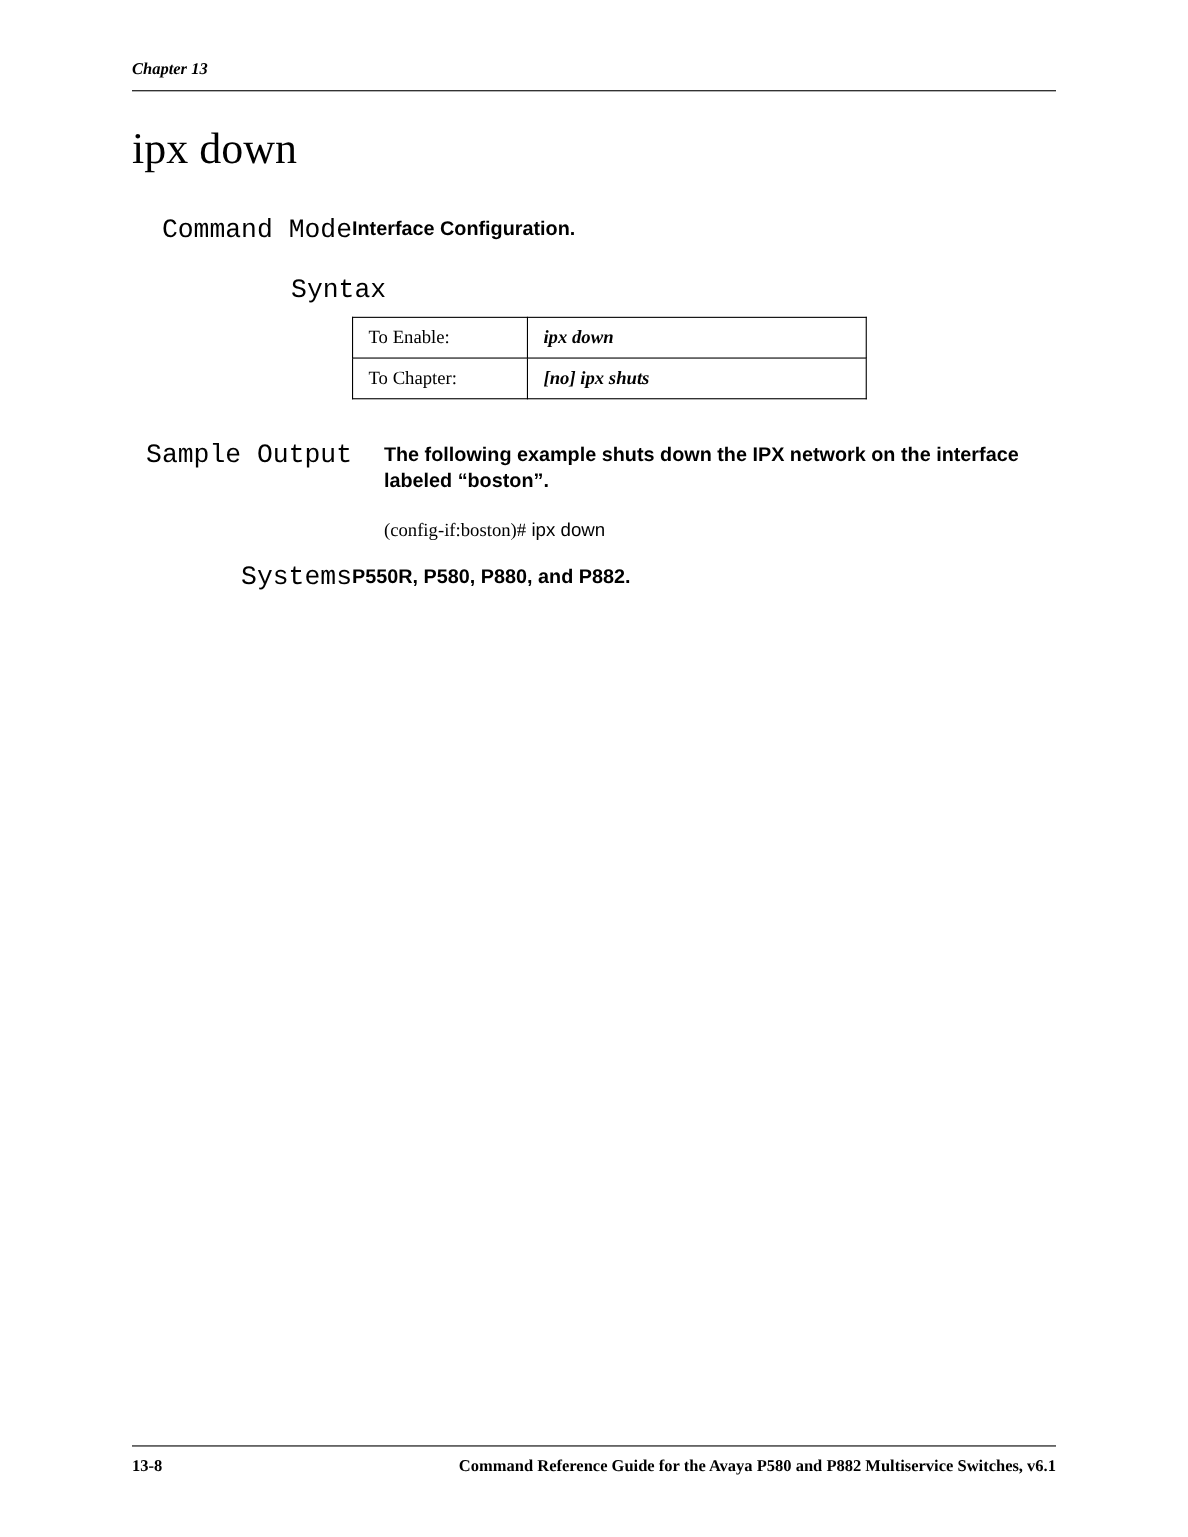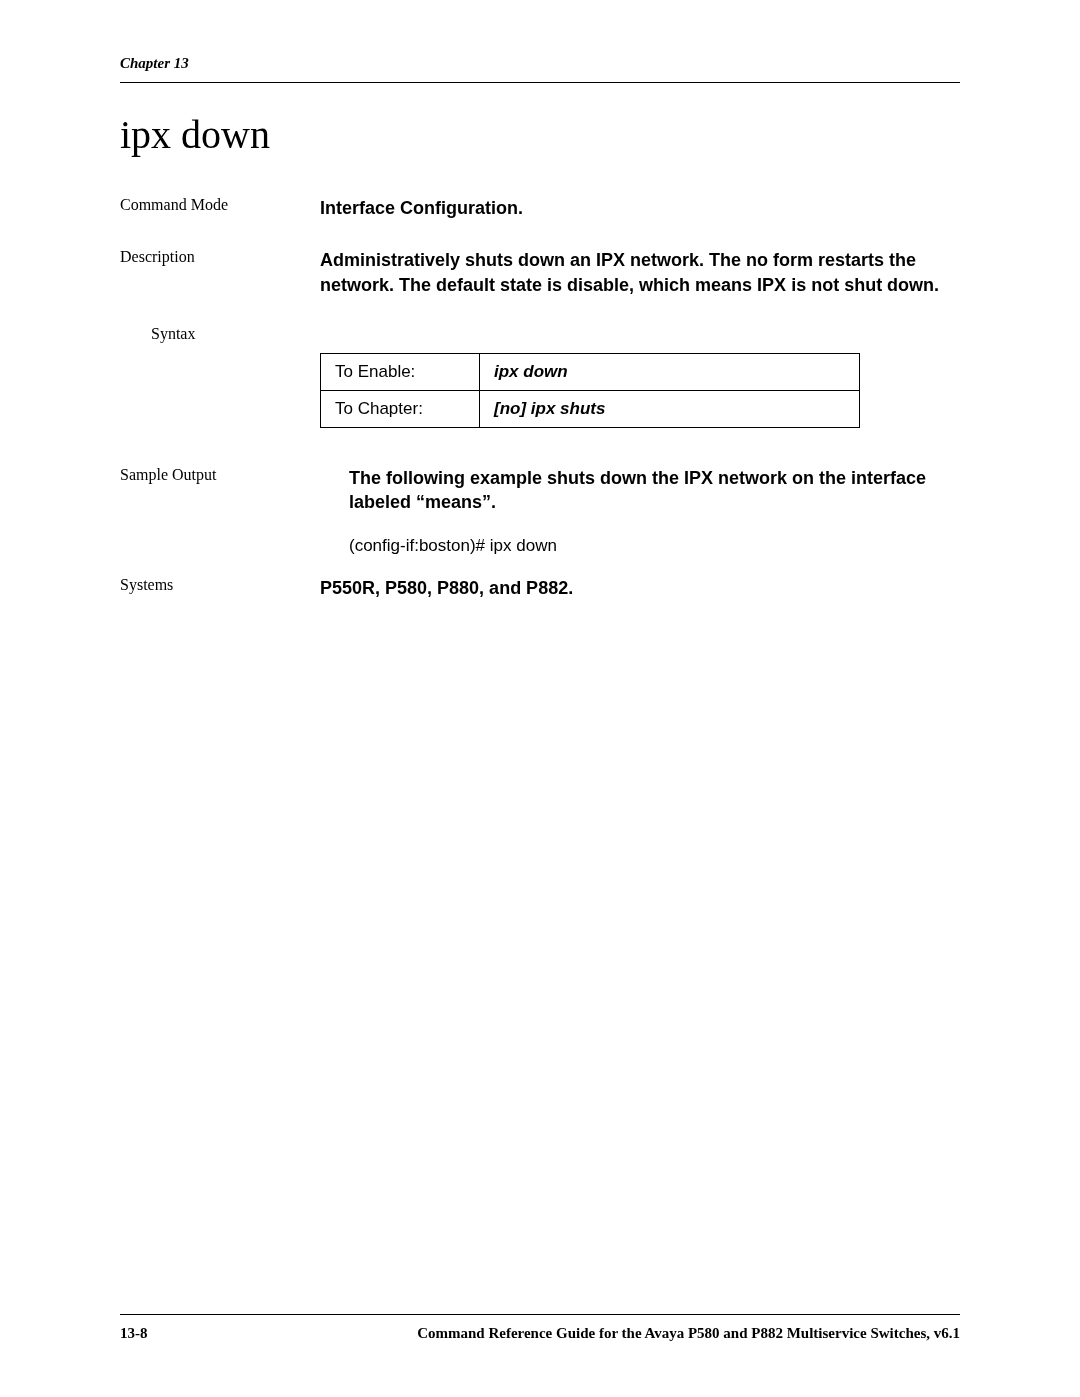--- a/index.html
+++ b/index.html
@@ -40,51 +40,52 @@
     margin-bottom: 38px;
   }
   .row {
     display: flex;
     align-items: flex-start;
     margin-bottom: 28px;
   }
   .label-col {
     width: 200px;
     flex: 0 0 200px;
-    font-family: Liberation Serif, serif;
-    font-size: 16px;
+    font-family: Liberation Mono, monospace;
+    font-size: 24px;
+    text-align: right;
   }
   .value-col {
     flex: 1;
     font-family: Arial, Helvetica, sans-serif;
   }
   .bold-italic {
     font-weight: bold;
     font-size: 18px;
     line-height: 1.35;
   }
   .syntax-table {
     border-collapse: collapse;
-    width: 540px;
+    width: 468px;
     margin-top: 2px;
     margin-bottom: 4px;
-    font-family: Liberation Sans, sans-serif;
+    font-family: Liberation Serif, serif;
     font-size: 17px;
   }
   .syntax-table td {
     border: 1px solid #000;
     padding: 8px 14px;
     vertical-align: middle;
   }
   .syntax-table td.cmd {
     font-weight: bold;
     font-style: italic;
   }
   .mono {
-    font-family: Liberation Sans, sans-serif;
+    font-family: Liberation Serif, serif;
     font-size: 17px;
   }
   .sans {
     font-family: Arial, Helvetica, sans-serif;
     font-size: 17px;
   }
   .footer {
     position: absolute;
     left: 120px;
     right: 120px;
@@ -111,24 +112,20 @@
   <div class="chapter-header">Chapter 13</div>
   <hr class="rule">
 
   <div class="title">ipx down</div>
 
   <div class="row">
     <div class="label-col">Command Mode</div>
     <div class="value-col bold-italic">Interface Configuration.</div>
   </div>
 
-  <div class="row">
-    <div class="label-col">Description</div>
-    <div class="value-col bold-italic">Administratively shuts down an IPX network. The no form restarts the network. The default state is disable, which means IPX is not shut down.</div>
-  </div>
 
   <div class="row" style="margin-bottom:8px;margin-left:31px;">
     <div class="label-col">Syntax</div>
     <div class="value-col"></div>
   </div>
 
   <div class="row" style="margin-bottom:34px;">
     <div class="label-col"></div>
     <div class="value-col">
       <table class="syntax-table">
@@ -142,21 +139,21 @@
           <td class="cmd">[no] ipx shuts</td>
         </tr>
       </tbody>
         </table>
     </div>
   </div>
 
   <div class="row" style="margin-bottom:20px;gap:29px;">
     <div class="label-col">Sample Output</div>
     <div class="value-col">
-      <div class="bold-italic" style="margin-bottom:22px;">The following example shuts down the IPX network on the interface labeled “means”.</div>
+      <div class="bold-italic" style="margin-bottom:22px;">The following example shuts down the IPX network on the interface labeled “boston”.</div>
       <div>
         <span class="mono">(config-if:boston)#</span><span class="sans"> ipx down</span>
       </div>
     </div>
   </div>
 
   <div class="row">
     <div class="label-col">Systems</div>
     <div class="value-col bold-italic">P550R, P580, P880, and P882.</div>
   </div>

